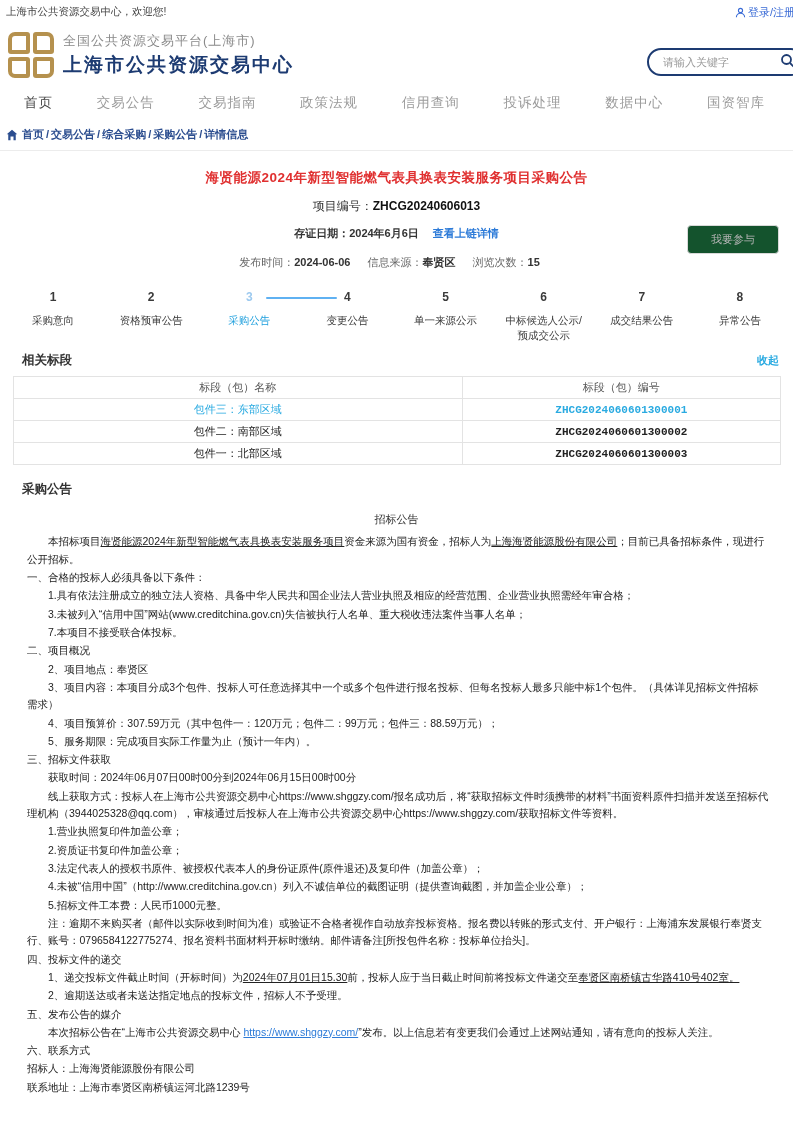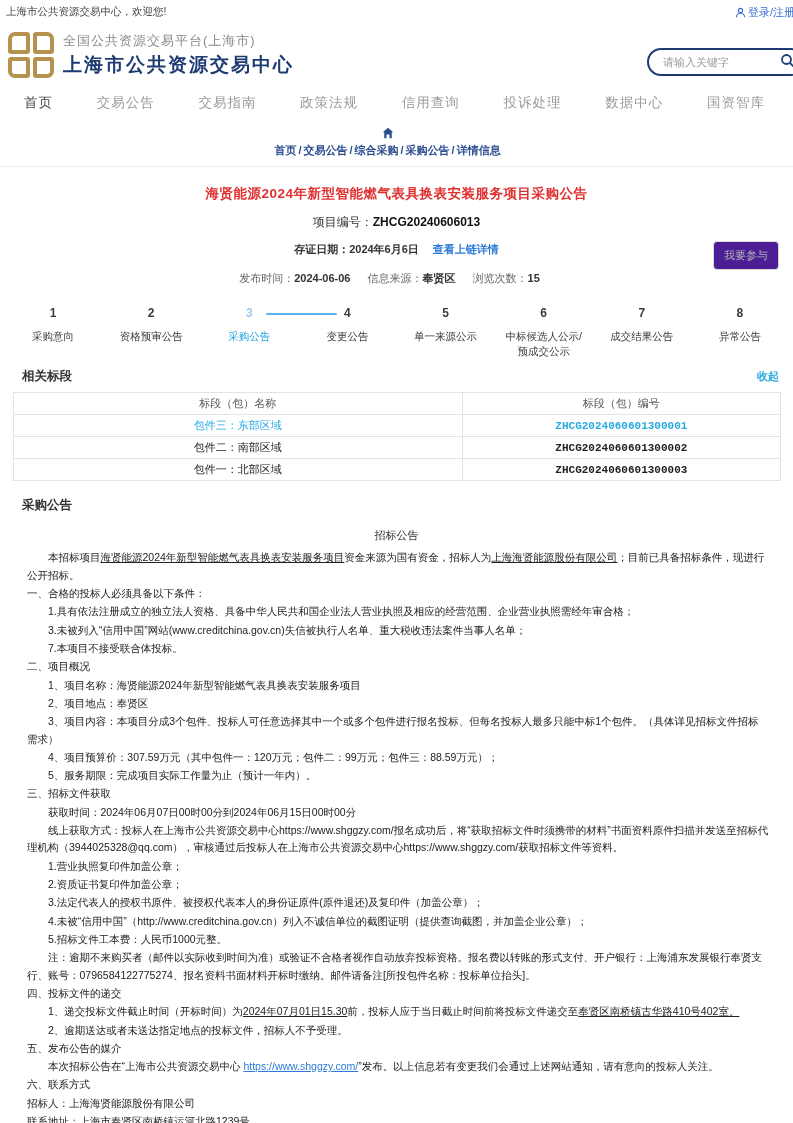--- a/index.html
+++ b/index.html
@@ -28,36 +28,36 @@
   .search input::placeholder{color:#999;}
   .sbtn{position:absolute;right:9px;top:5px;cursor:pointer;}
   .sbtn svg{width:16px;height:16px;}
 
   
   .nav{display:flex;justify-content:space-between;padding:6px 28px 8px 24px;}
   .nav a{font-size:13.5px;color:#9b9b9b;text-decoration:none;letter-spacing:1px;cursor:pointer;}
   .nav a.active{color:#4a4a4a;}
 
   
-  .crumbwrap{display:flex;align-items:center;gap:4px;padding:7px 24px 8px 6px;border-bottom:1px solid #ececec;flex-direction:column;}
+  .crumbwrap{display:flex;align-items:center;gap:4px;padding:7px 24px 8px 6px;border-bottom:1px solid #ececec;}
   .crumbwrap svg{width:12px;height:12px;}
   .crumbs{font-size:11px;font-weight:bold;color:#2b4d8f;}
   .crumbs .sep{margin:0 2px;}
   .crumbs span[data-interactable="true"]{cursor:pointer;}
 
   
   .titleblock{position:relative;text-align:center;padding:18px 0 4px 0;}
   .titleblock h1{font-size:13.5px;color:#e03030;font-weight:bold;letter-spacing:.5px;}
   .pno{margin-top:11px;font-size:12px;color:#333;}
   .pno b{color:#111;}
   .cert{margin-top:11px;font-size:11px;color:#333;font-weight:bold;}
   .chain{color:#2d7bd8;margin-left:14px;cursor:pointer;}
   .meta{margin-top:14px;font-size:11px;color:#666;}
   .meta b{color:#333;margin-right:14px;}
-  .join{position:absolute;right:14px;top:74px;background:#4c1d95;border:1px solid #d9d9d9;border-radius:4px;color:#b5b5b5;font-size:11px;padding:6px 10px;cursor:pointer;font-family:inherit;}
+  .join{position:absolute;right:14px;top:74px;background:#14532d;border:1px solid #d9d9d9;border-radius:4px;color:#b5b5b5;font-size:11px;padding:6px 23px;cursor:pointer;font-family:inherit;}
 
   
   .steps{position:relative;display:flex;margin-top:16px;padding:0 4px;}
   .step{flex:1;text-align:center;cursor:pointer;}
   .step .num{font-size:12px;font-weight:bold;color:#3a3a3a;height:16px;}
   .step .label{font-size:10.5px;color:#3a3a3a;margin-top:7px;line-height:1.4;padding:0 6px;}
   .step.active .num{color:#9cc9ef;}
   .step.active .label{color:#1e9fdd;}
   .connector{position:absolute;left:33.6%;width:8.9%;top:7px;height:2px;background:#5fb1f2;border-radius:1px;}
 
@@ -230,21 +230,20 @@
   <div class="announce" data-interactable="false">
     <div class="stitle" data-interactable="false">采购公告</div>
     <div class="doctitle" data-interactable="false">招标公告</div>
     <div class="bodytext" data-interactable="false">
         <p class="ind" data-interactable="false"><span data-interactable="false">本招标项目</span><span class="u" data-interactable="false">海贤能源2024年新型智能燃气表具换表安装服务项目</span><span data-interactable="false">资金来源为国有资金，招标人为</span><span class="u" data-interactable="false">上海海贤能源股份有限公司</span><span data-interactable="false">；目前已具备招标条件，现进行公开招标。</span></p>
         <p data-interactable="false"><span data-interactable="false">一、合格的投标人必须具备以下条件：</span></p>
         <p class="ind" data-interactable="false"><span data-interactable="false">1.具有依法注册成立的独立法人资格、具备中华人民共和国企业法人营业执照及相应的经营范围、企业营业执照需经年审合格；</span></p>
         <p class="ind" data-interactable="false"><span data-interactable="false">3.未被列入“信用中国”网站(www.creditchina.gov.cn)失信被执行人名单、重大税收违法案件当事人名单；</span></p>
         <p class="ind" data-interactable="false"><span data-interactable="false">7.本项目不接受联合体投标。</span></p>
         <p data-interactable="false"><span data-interactable="false">二、项目概况</span></p>
-        <p class="ind" data-interactable="false"><span data-interactable="false">1、项目名称：海贤能源2024年新型智能燃气表具换表安装服务项目</span></p>
         <p class="ind" data-interactable="false"><span data-interactable="false">2、项目地点：奉贤区</span></p>
         <p class="ind" data-interactable="false"><span data-interactable="false">3、项目内容：本项目分成3个包件、投标人可任意选择其中一个或多个包件进行报名投标、但每名投标人最多只能中标1个包件。（具体详见招标文件招标需求）</span></p>
         <p class="ind" data-interactable="false"><span data-interactable="false">4、项目预算价：307.59万元（其中包件一：120万元；包件二：99万元；包件三：88.59万元）；</span></p>
         <p class="ind" data-interactable="false"><span data-interactable="false">5、服务期限：完成项目实际工作量为止（预计一年内）。</span></p>
         <p data-interactable="false"><span data-interactable="false">三、招标文件获取</span></p>
         <p class="ind" data-interactable="false"><span data-interactable="false">获取时间：2024年06月07日00时00分到2024年06月15日00时00分</span></p>
         <p class="ind" data-interactable="false"><span data-interactable="false">线上获取方式：投标人在上海市公共资源交易中心https://www.shggzy.com/报名成功后，将“获取招标文件时须携带的材料”书面资料原件扫描并发送至招标代理机构（3944025328@qq.com），审核通过后投标人在上海市公共资源交易中心https://www.shggzy.com/获取招标文件等资料。</span></p>
         <p class="ind" data-interactable="false"><span data-interactable="false">1.营业执照复印件加盖公章；</span></p>
         <p class="ind" data-interactable="false"><span data-interactable="false">2.资质证书复印件加盖公章；</span></p>
         <p class="ind" data-interactable="false"><span data-interactable="false">3.法定代表人的授权书原件、被授权代表本人的身份证原件(原件退还)及复印件（加盖公章）；</span></p>

